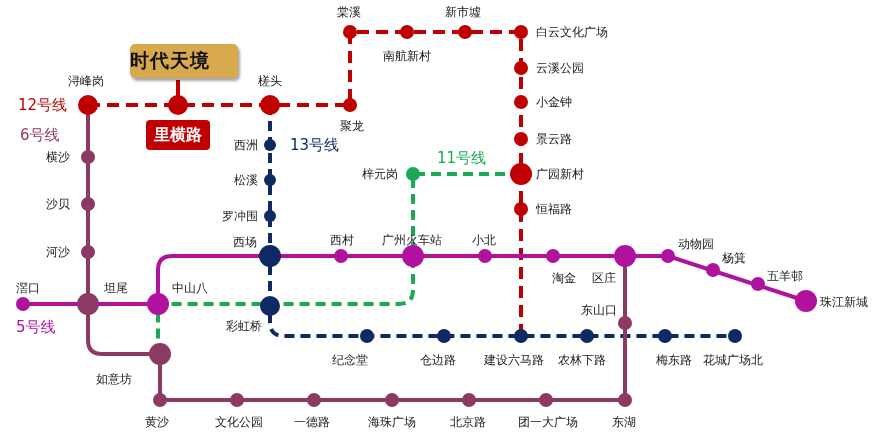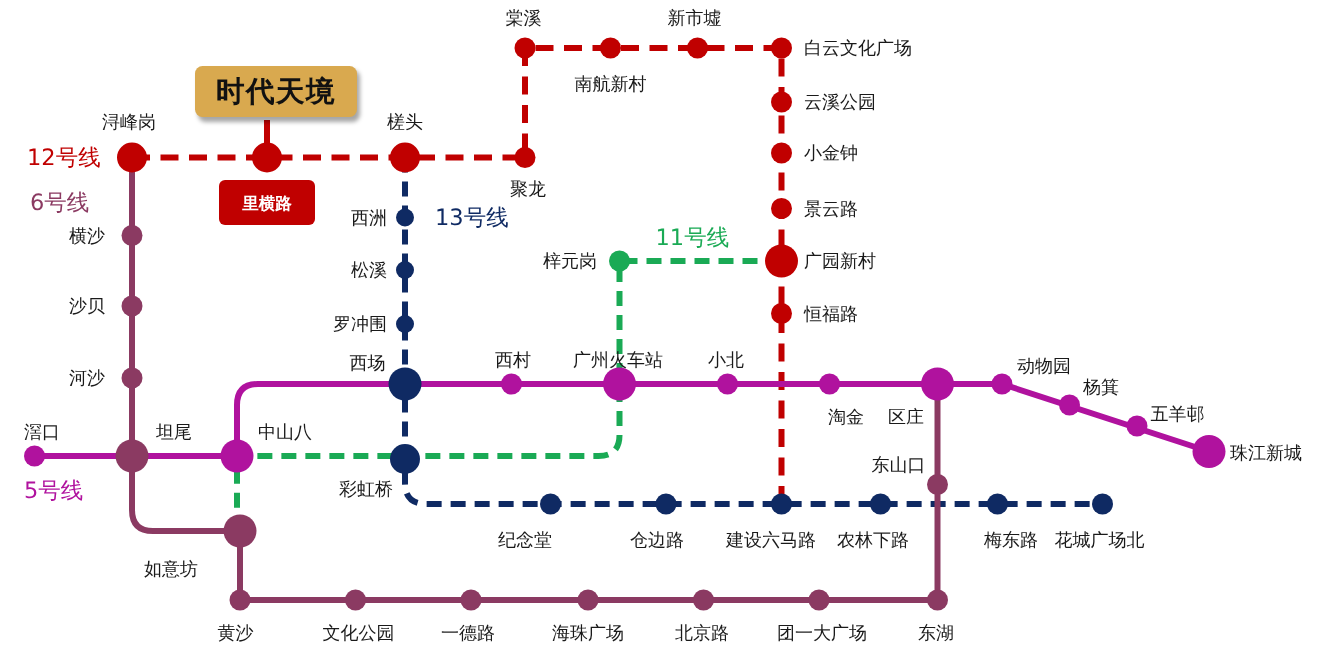--- a/index.html
+++ b/index.html
@@ -3,25 +3,25 @@
 <meta charset="utf-8">
 <style>
   html, body { margin: 0; padding: 0; background: #ffffff; }
   body { width: 892px; height: 437px; overflow: hidden; position: relative;
          font-family: "DejaVu Sans", "Liberation Sans", sans-serif; }
   #map { position: absolute; left: 0; top: 0; width: 892px; height: 437px; }
   .lbl { font-size: 12px; fill: #1a1a1a; }
   .line-lbl { font-size: 15px; }
   .callout { position: absolute; left: 130px; top: 44px; width: 108px; height: 34px;
              background: #d9a94f; border-radius: 5px; box-shadow: 2px 3px 3px rgba(0,0,0,0.35);
-             display: flex; align-items: center; justify-content: center;
+             display: flex; align-items: center; justify-content: flex-start;
              font-size: 19px; font-weight: bold; color: #111; letter-spacing: 1px; }
   .tag { position: absolute; left: 146px; top: 120px; width: 64px; height: 30px;
          background: #c00000; border-radius: 4px; display: flex; align-items: center;
-         justify-content: center; color: #fff; font-size: 11px; font-weight: bold; }
+         justify-content: center; color: #fff; font-size: 16px; font-weight: bold; }
 </style>
 </head>
 <body>
 
 <svg id="map" viewBox="0 0 892 437" xmlns="http://www.w3.org/2000/svg">
 
   <g fill="none" stroke="#c00000" stroke-width="4" stroke-dasharray="12 7">
     <path d="M88 105 H350 V32 H521 V336"></path>
   </g>
 

